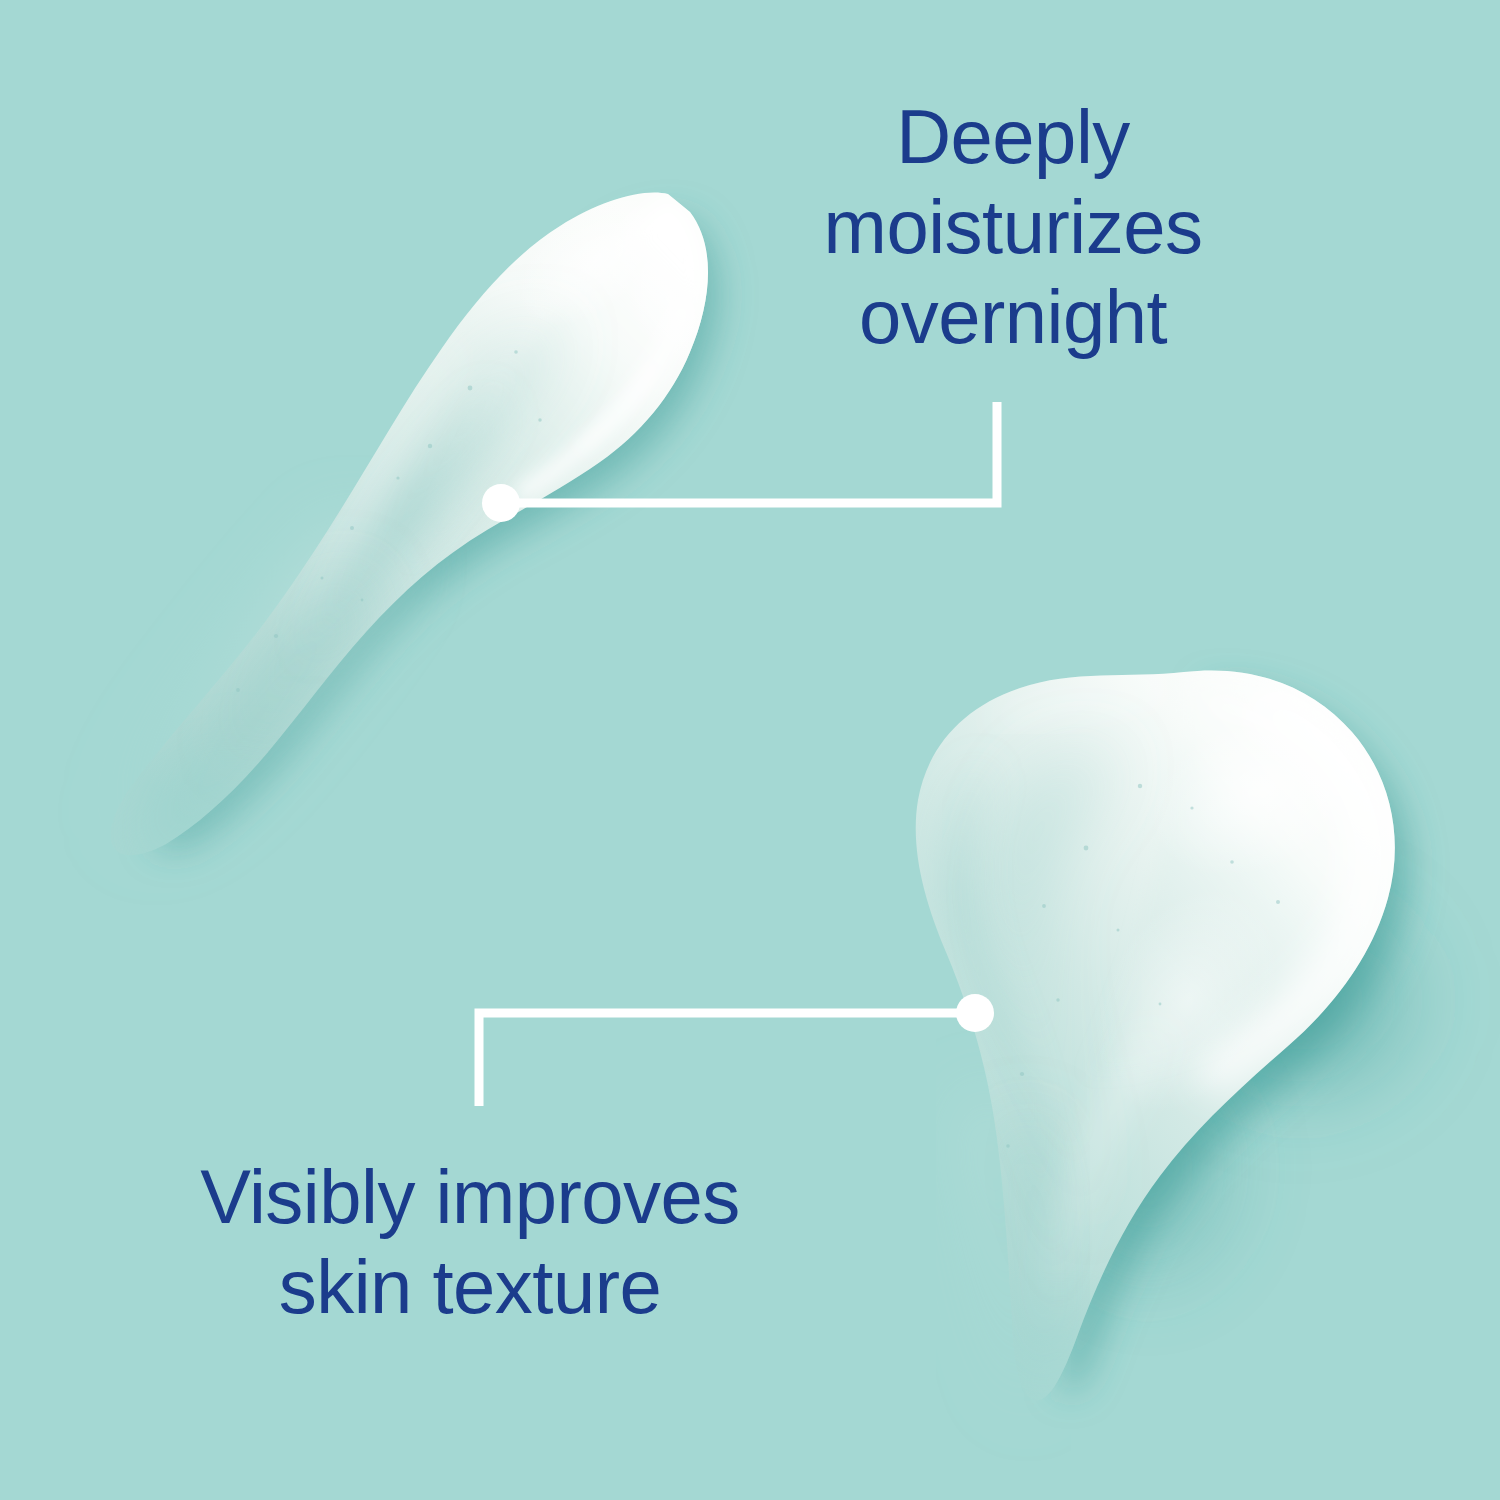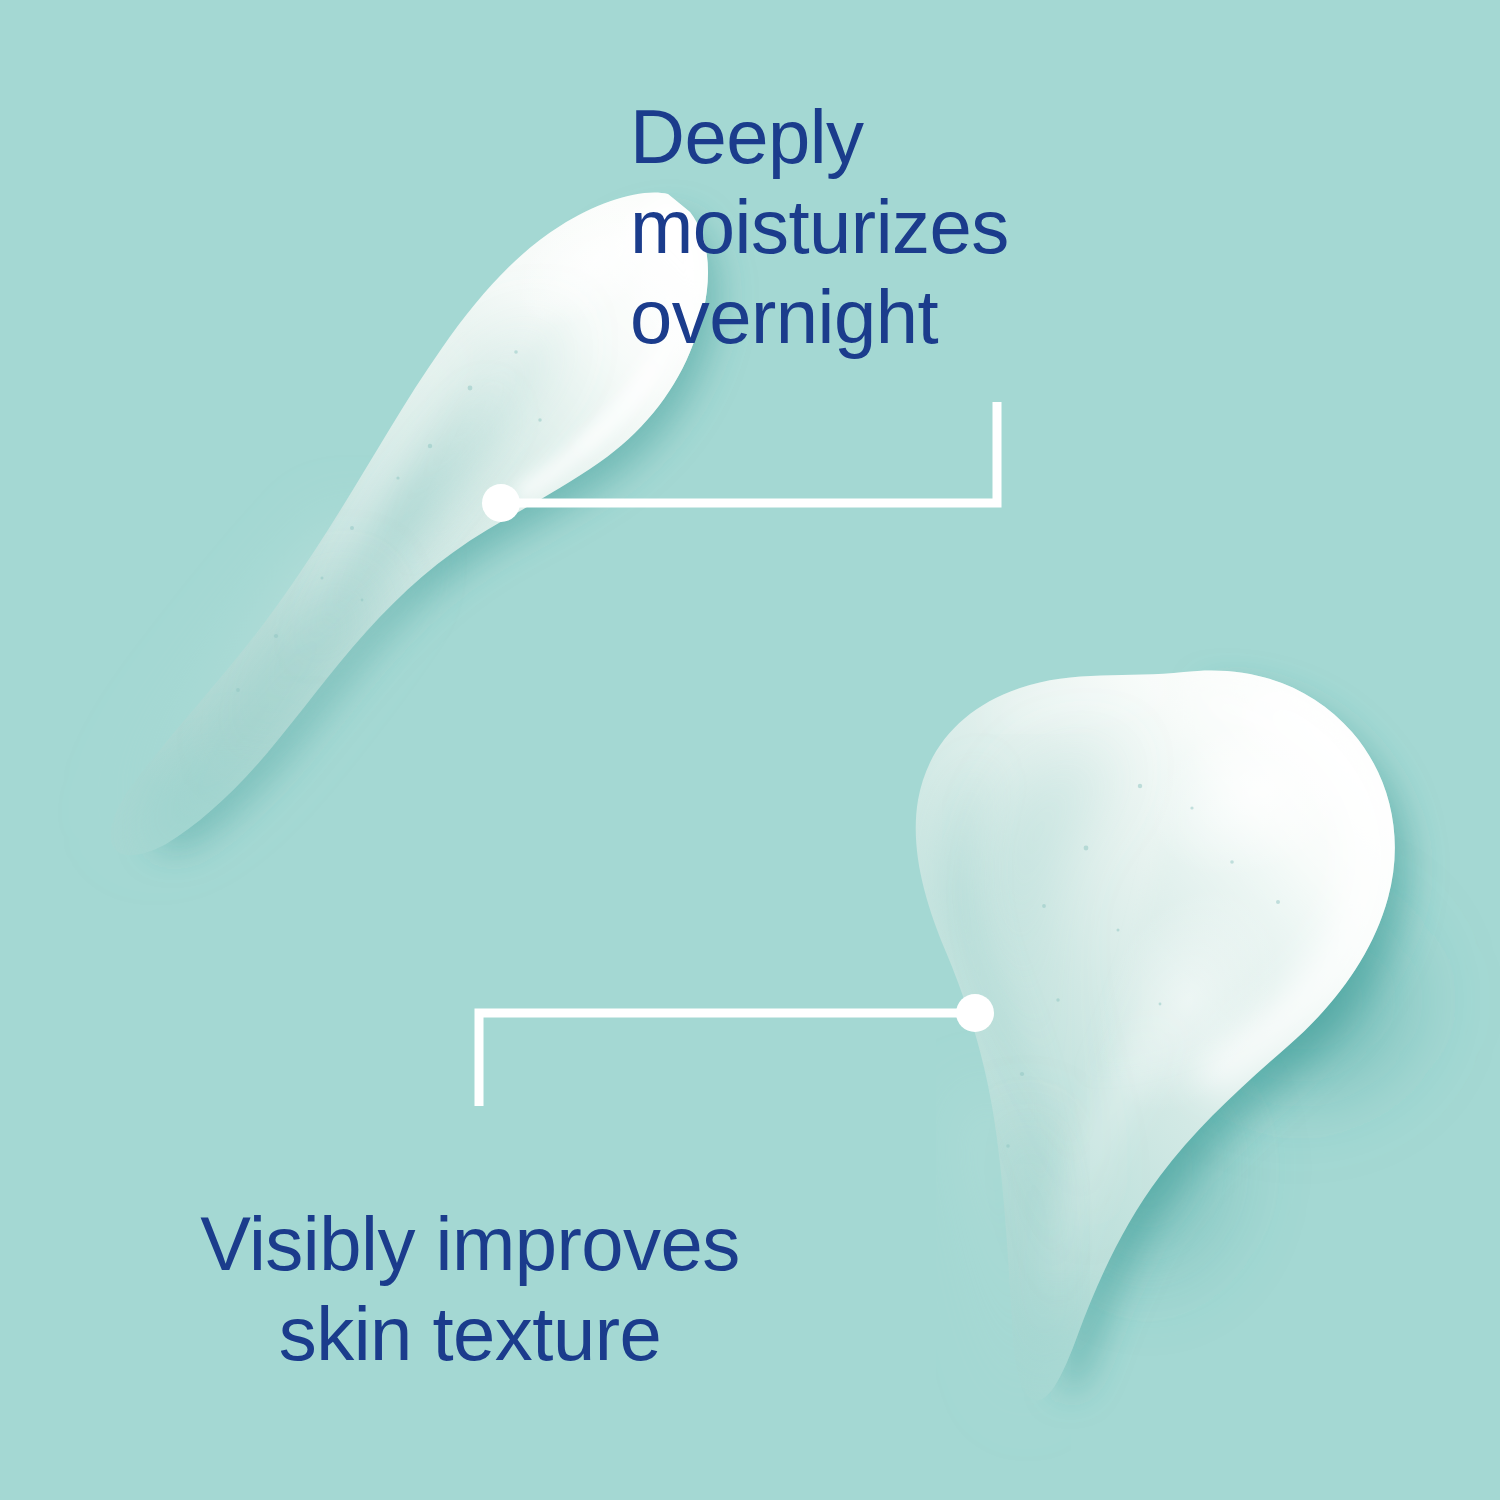--- a/index.html
+++ b/index.html
@@ -29,23 +29,24 @@
     position: absolute;
     color: #1b3c8c;
     font-weight: 400;
     font-size: 76px;
     line-height: 1.185;
     letter-spacing: -0.5px;
     white-space: pre-line;
     -webkit-font-smoothing: antialiased;
   }
   #callout-top-text {
-    left: 630px;
+    left: 648px;
     top: 92px;
     width: 730px;
+    text-align: center;
   }
   #callout-bottom-text {
     left: 110px;
     top: 1152px;
     width: 720px;
     text-align: center;
   }
 </style>
 </head>
 <body>
@@ -377,16 +378,16 @@
     <g>
       <path d="M975 1013 H 479 V 1106" fill="none" stroke="#ffffff" stroke-width="9" stroke-linecap="butt" stroke-linejoin="miter"></path>
       <circle cx="975" cy="1013" r="19" fill="#ffffff"></circle>
     </g>
   </svg>
 
   <div class="callout-text" id="callout-top-text" style="color: rgb(27, 60, 140);">Deeply
 moisturizes
 overnight</div>
 
-  <div class="callout-text" id="callout-bottom-text" style="color: rgb(27, 60, 140); margin-top: 47px;">Visibly improves
+  <div class="callout-text" id="callout-bottom-text" style="color: rgb(27, 60, 140);">Visibly improves
 skin texture</div>
 
 </div>
 
 </body></html>

